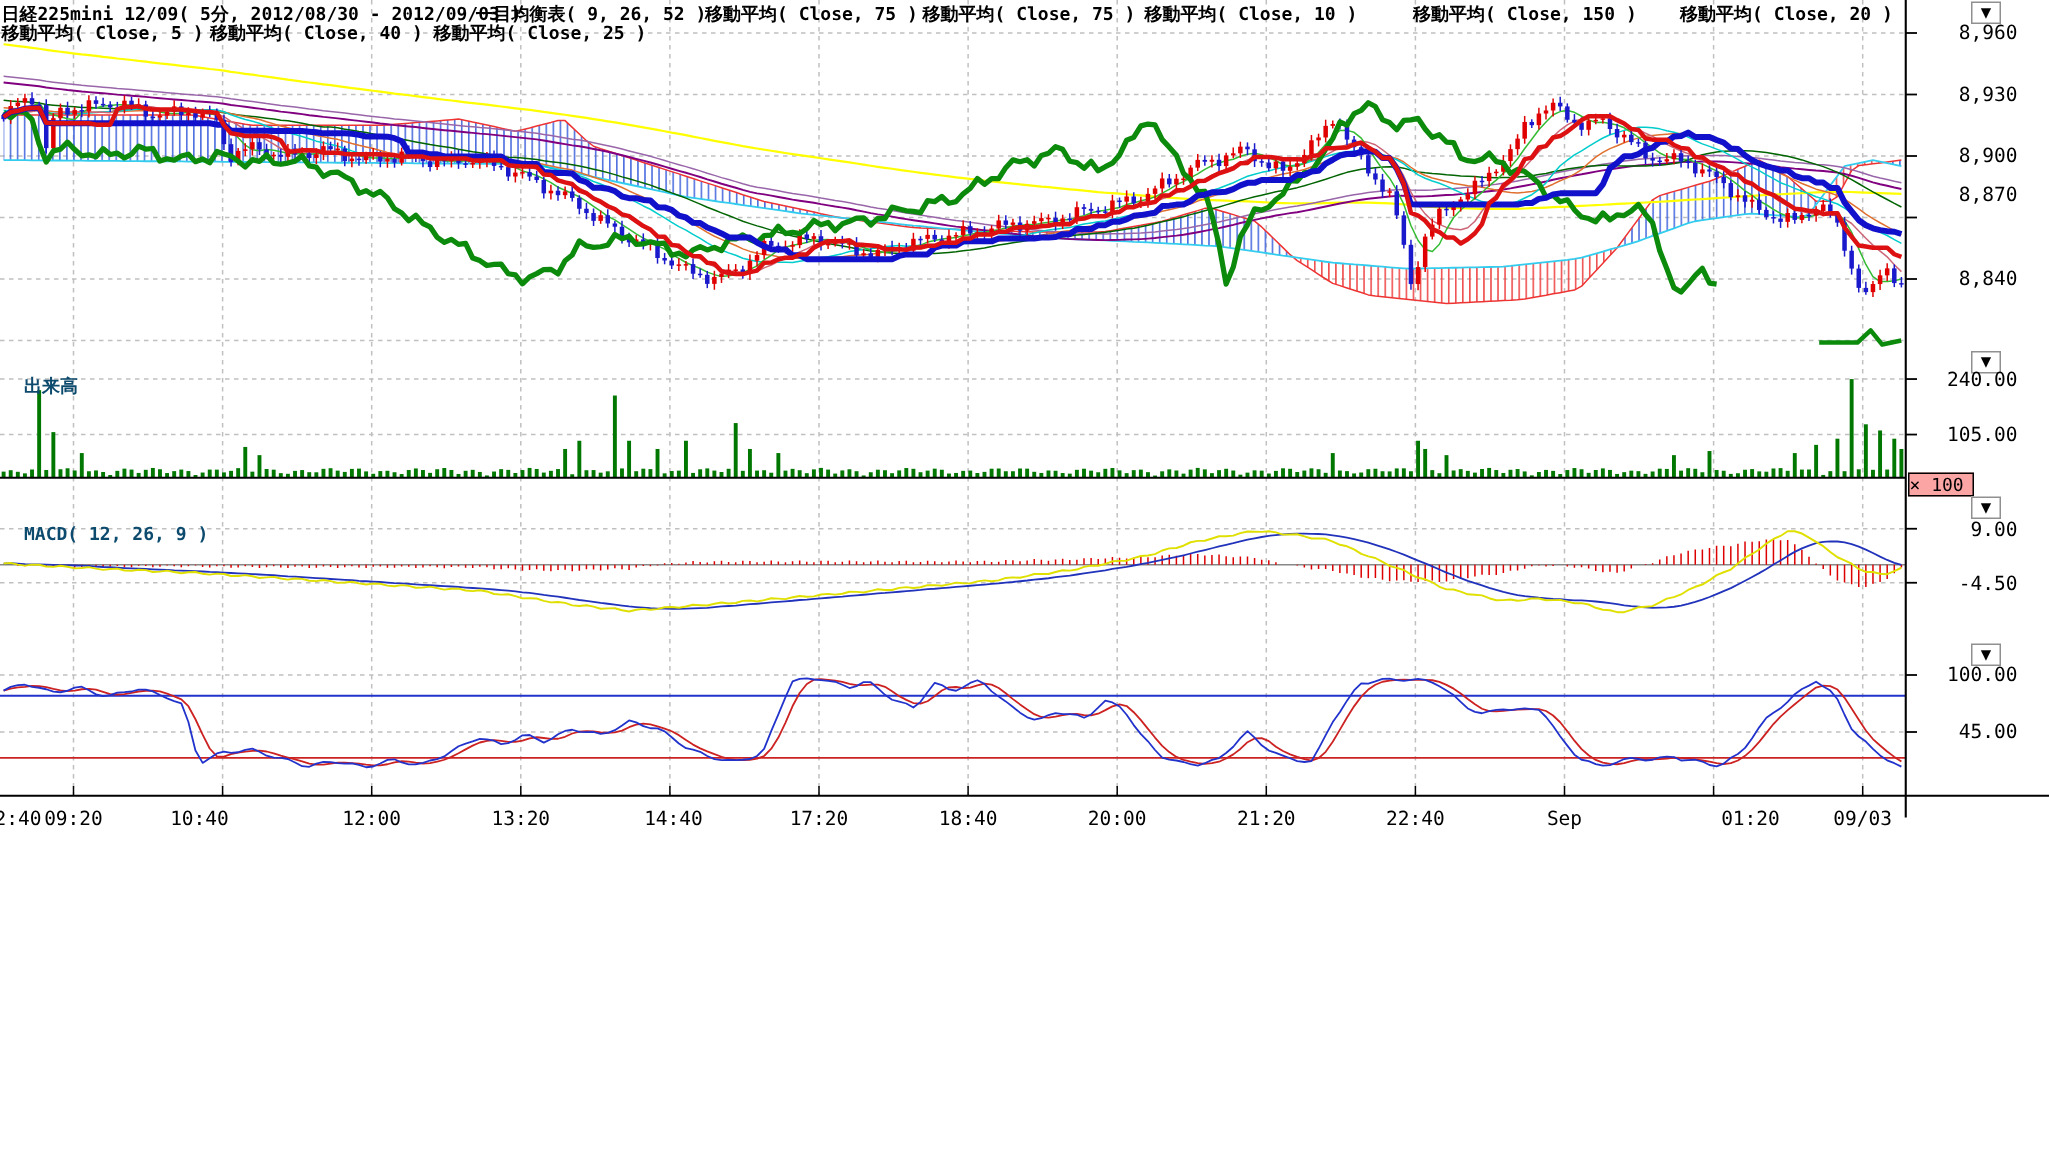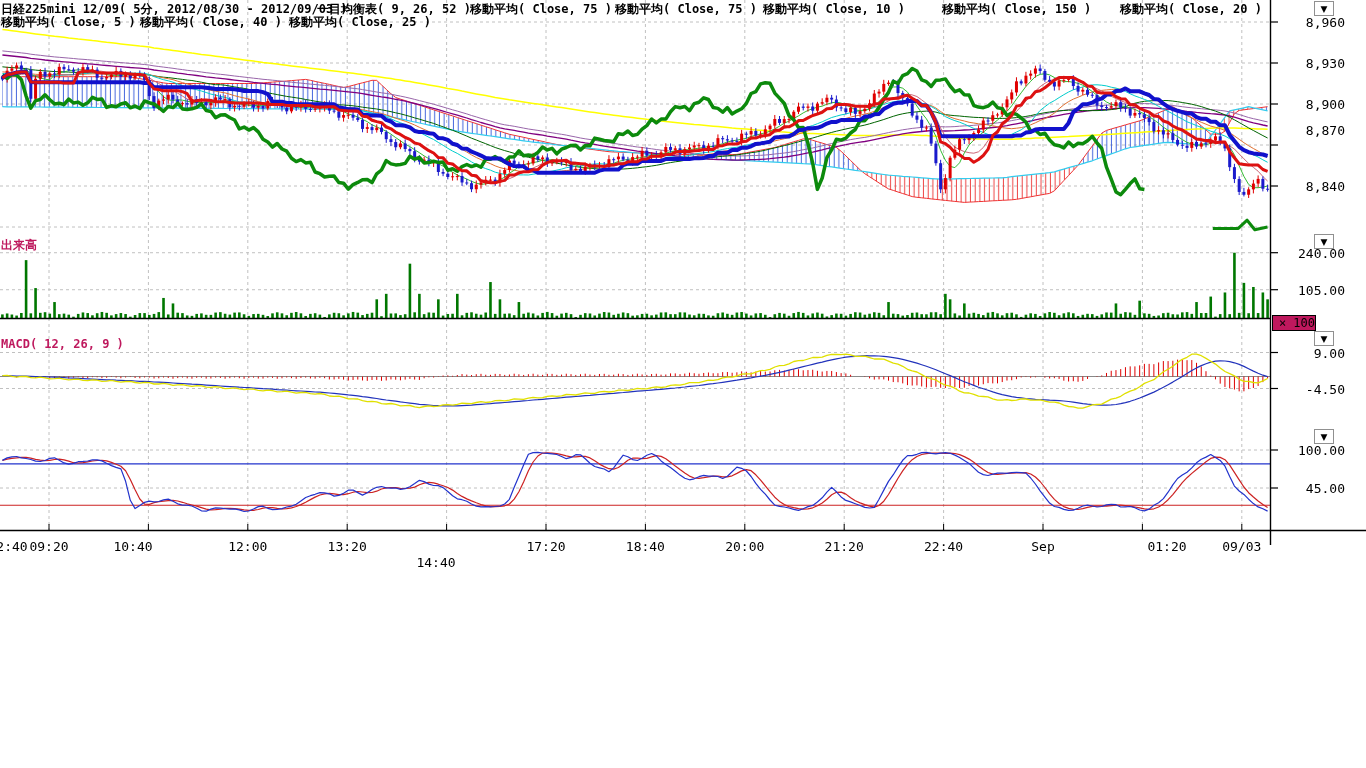--- a/index.html
+++ b/index.html
@@ -3,27 +3,27 @@
 <meta charset="utf-8">
 <style>
   html,body{margin:0;padding:0;background:#ffffff;}
   #app{position:relative;width:1366px;height:672px;overflow:hidden;background:#fff;
        font-family:"DejaVu Sans Mono","Liberation Mono",monospace;}
   #chart-area{position:absolute;left:0;top:0;width:1366px;height:560px;}
   svg{display:block;}
   .legend-row{position:absolute;left:0;height:13px;white-space:nowrap;}
   .legend-item{position:absolute;top:0;font:bold 12px "DejaVu Sans Mono","Liberation Mono",monospace;
                color:#000;white-space:pre;}
-  .pane-label{position:absolute;left:1px;font:bold 12px "DejaVu Sans Mono","Liberation Mono",monospace;color:#be185d;}
+  .pane-label{position:absolute;left:16px;font:bold 12px "DejaVu Sans Mono","Liberation Mono",monospace;color:#0c4a6e;margin-top:12px;}
   .ylabel{position:absolute;left:1281px;width:64px;font:13px "DejaVu Sans Mono","Liberation Mono",monospace;
           color:#000;text-align:right;}
   .xlabel{position:absolute;width:60px;font:13px "DejaVu Sans Mono","Liberation Mono",monospace;
           color:#000;text-align:center;top:539px;}
   .vol-mult{position:absolute;left:1272px;top:315px;width:42px;height:14px;border:1px solid #000;
-            font:12px "DejaVu Sans Mono","Liberation Mono",monospace;text-align:right;line-height:14px;background:#be185d;}
+            font:12px "DejaVu Sans Mono","Liberation Mono",monospace;text-align:left;line-height:14px;background:#fca5a5;}
   .dd-btn{position:absolute;left:1314px;width:20px;height:15px;background:#ffffff;border:1px solid #909090;
           font:9px "DejaVu Sans",sans-serif;color:#000;text-align:center;line-height:14px;padding:0;cursor:pointer;}
 </style>
 </head>
 <body>
 
 <div id="app">
   <div id="chart-area">
     <svg id="chart" width="1366" height="560">
         <defs>
@@ -1246,21 +1246,21 @@
       <div class="ylabel" style="top: 381.5px;">-4.50</div>
       <div class="ylabel" style="top: 443px;">100.00</div>
       <div class="ylabel" style="top: 481px;">45.00</div>
     </div>
   <div id="xlabels">
       <div class="xlabel" style="left: -18px;">2:40</div>
       <div class="xlabel" style="left: 19px;">09:20</div>
       <div class="xlabel" style="left: 103px;">10:40</div>
       <div class="xlabel" style="left: 217.8px;">12:00</div>
       <div class="xlabel" style="left: 317.2px;">13:20</div>
-      <div class="xlabel" style="left: 406px; margin-top: 16px;">14:40</div>
+      <div class="xlabel" style="left: 419px;">14:40</div>
       <div class="xlabel" style="left: 516px;">17:20</div>
       <div class="xlabel" style="left: 615.4px;">18:40</div>
       <div class="xlabel" style="left: 714.8px;">20:00</div>
       <div class="xlabel" style="left: 814.2px;">21:20</div>
       <div class="xlabel" style="left: 913.6px;">22:40</div>
       <div class="xlabel" style="left: 1013px;">Sep</div>
       <div class="xlabel" style="left: 1137px;">01:20</div>
       <div class="xlabel" style="left: 1211.8px;">09/03</div>
     </div>
 </div>

